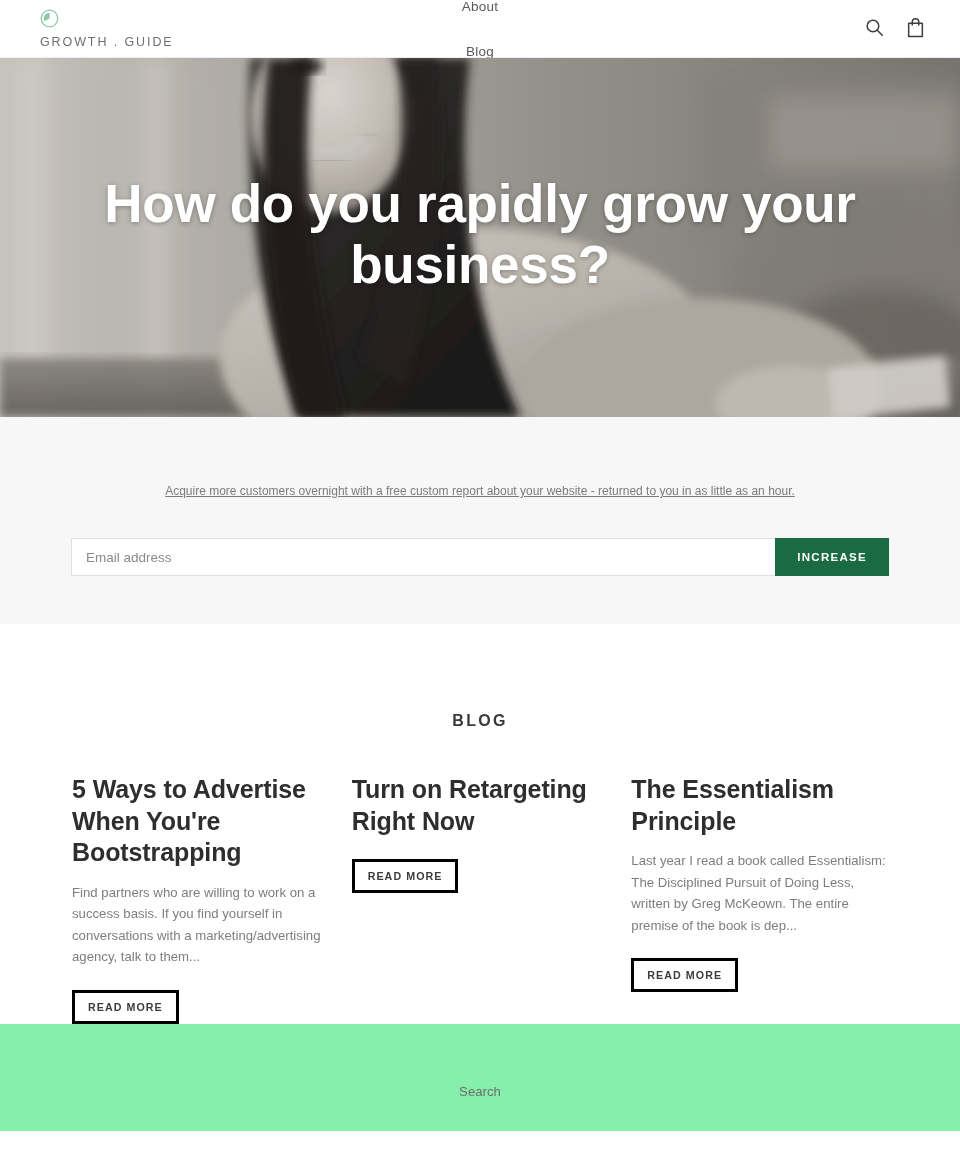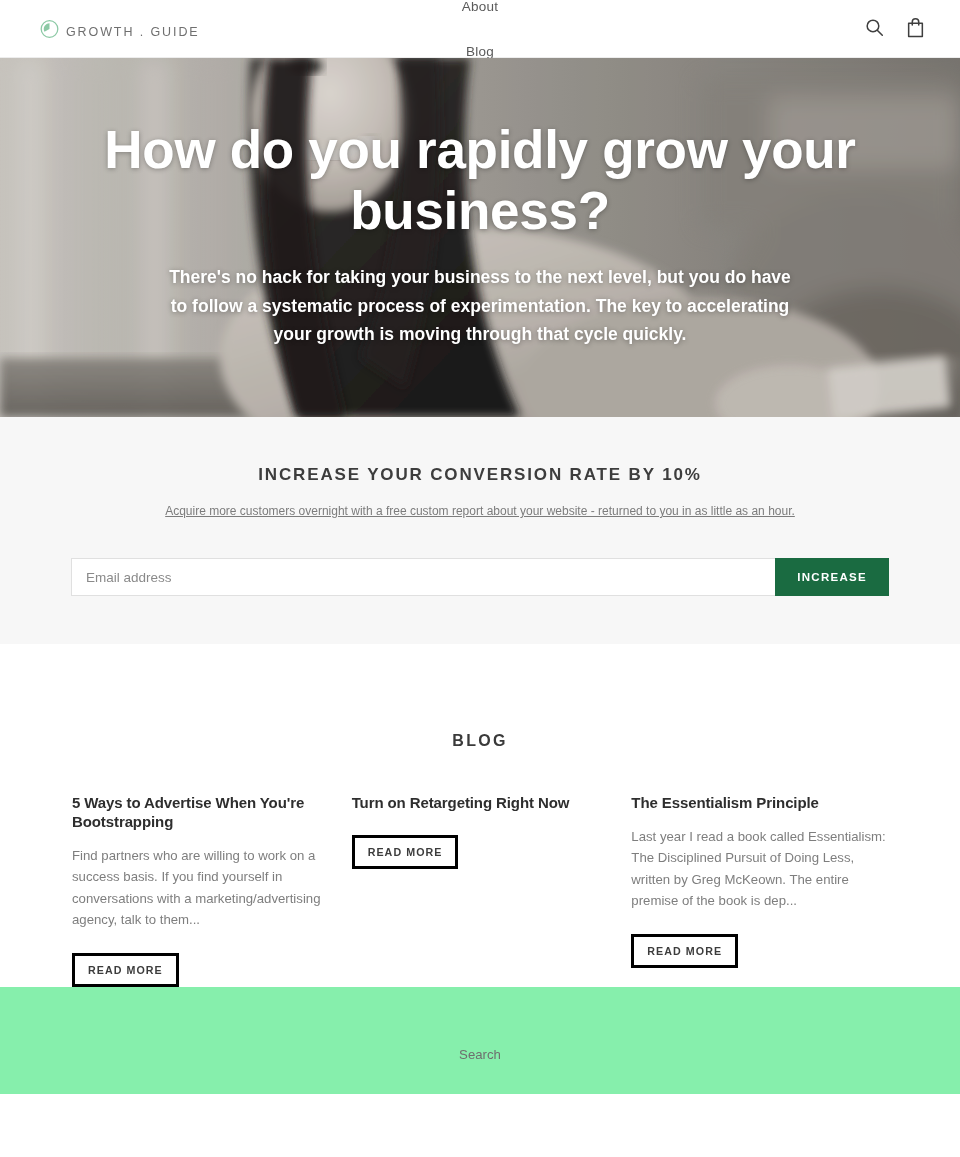--- a/index.html
+++ b/index.html
@@ -29,23 +29,24 @@
     align-items: center;
     position: relative;
   }
 
   .brand {
     position: absolute;
     left: 40px;
     top: 50%;
     transform: translateY(-50%);
     display: flex;
-    align-items: flex-end;
+    align-items: flex-start;
     gap: 7px;
     text-decoration: none;
+    flex-direction: column;
   }
 
   .brand-mark {
     width: 19px;
     height: 19px;
     display: block;
     flex: 0 0 19px;
   }
 
   .brand-text {
@@ -234,21 +235,21 @@
     gap: 23px;
     align-items: flex-start;
   }
 
   .blog-card {
     flex: 1 1 0;
     min-width: 0;
   }
 
   .blog-card-title {
-    font-size: 15px;
+    font-size: 25px;
     line-height: 1.26;
     font-weight: bold;
     color: #2e2e2e;
     letter-spacing: -0.1px;
   }
 
   .blog-card-excerpt {
     margin-top: 13px;
     font-size: 13.2px;
     line-height: 1.63;
@@ -410,26 +411,24 @@
         <rect x="828" y="310" width="118" height="52" rx="3" fill="#e7e2db" transform="rotate(-6 828 310)"></rect>
       </g>
 
       <rect width="960" height="359" fill="#9a9a9a" opacity="0.06"></rect>
     </svg>
 
     <div class="hero-overlay"></div>
 
     <div class="hero-content">
       <h1 class="hero-title">How do you rapidly grow your business?</h1>
-      <p class="hero-sub">There's no hack for taking your business to the next level, but you do have to follow a systematic process of experimentation. The key to accelerating your growth is moving through that cycle quickly.</p>
     </div>
   </section>
 
   <section class="newsletter">
-    <h2 class="newsletter-title">INCREASE YOUR CONVERSION RATE BY 10%</h2>
     <p class="newsletter-sub">Acquire more customers overnight with a free custom report about your website - returned to you in as little as an hour.</p>
 
     <form class="signup-form">
       <input class="email-input" type="email" placeholder="Email address" style="">
       <button class="subscribe-btn" type="submit">INCREASE</button>
     </form>
   </section>
 
   <section class="blog-section">
     <h2 class="blog-heading">BLOG</h2>

